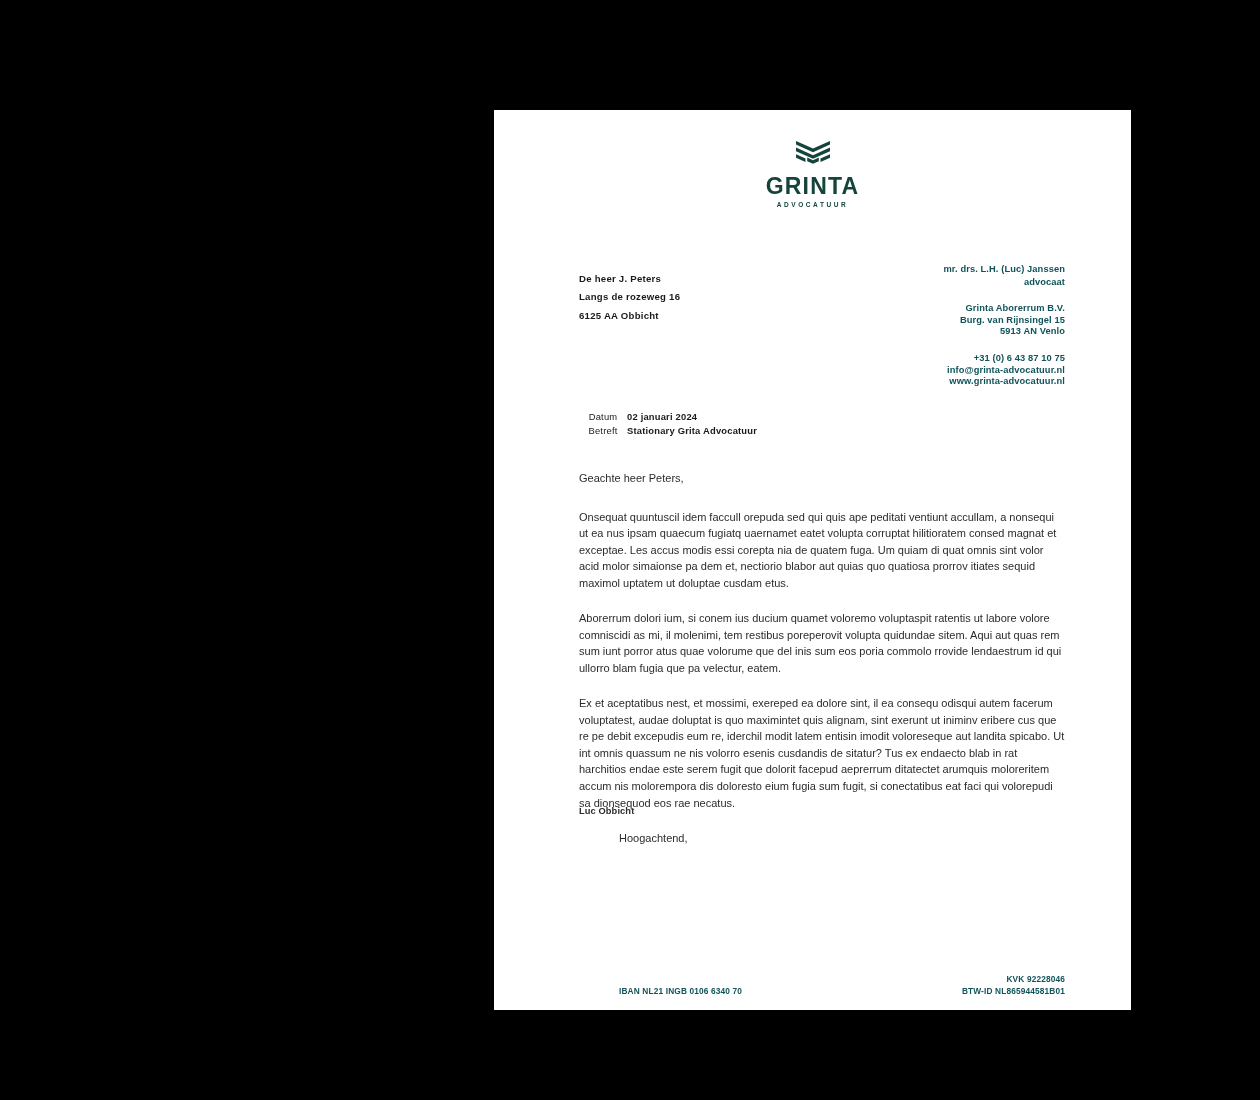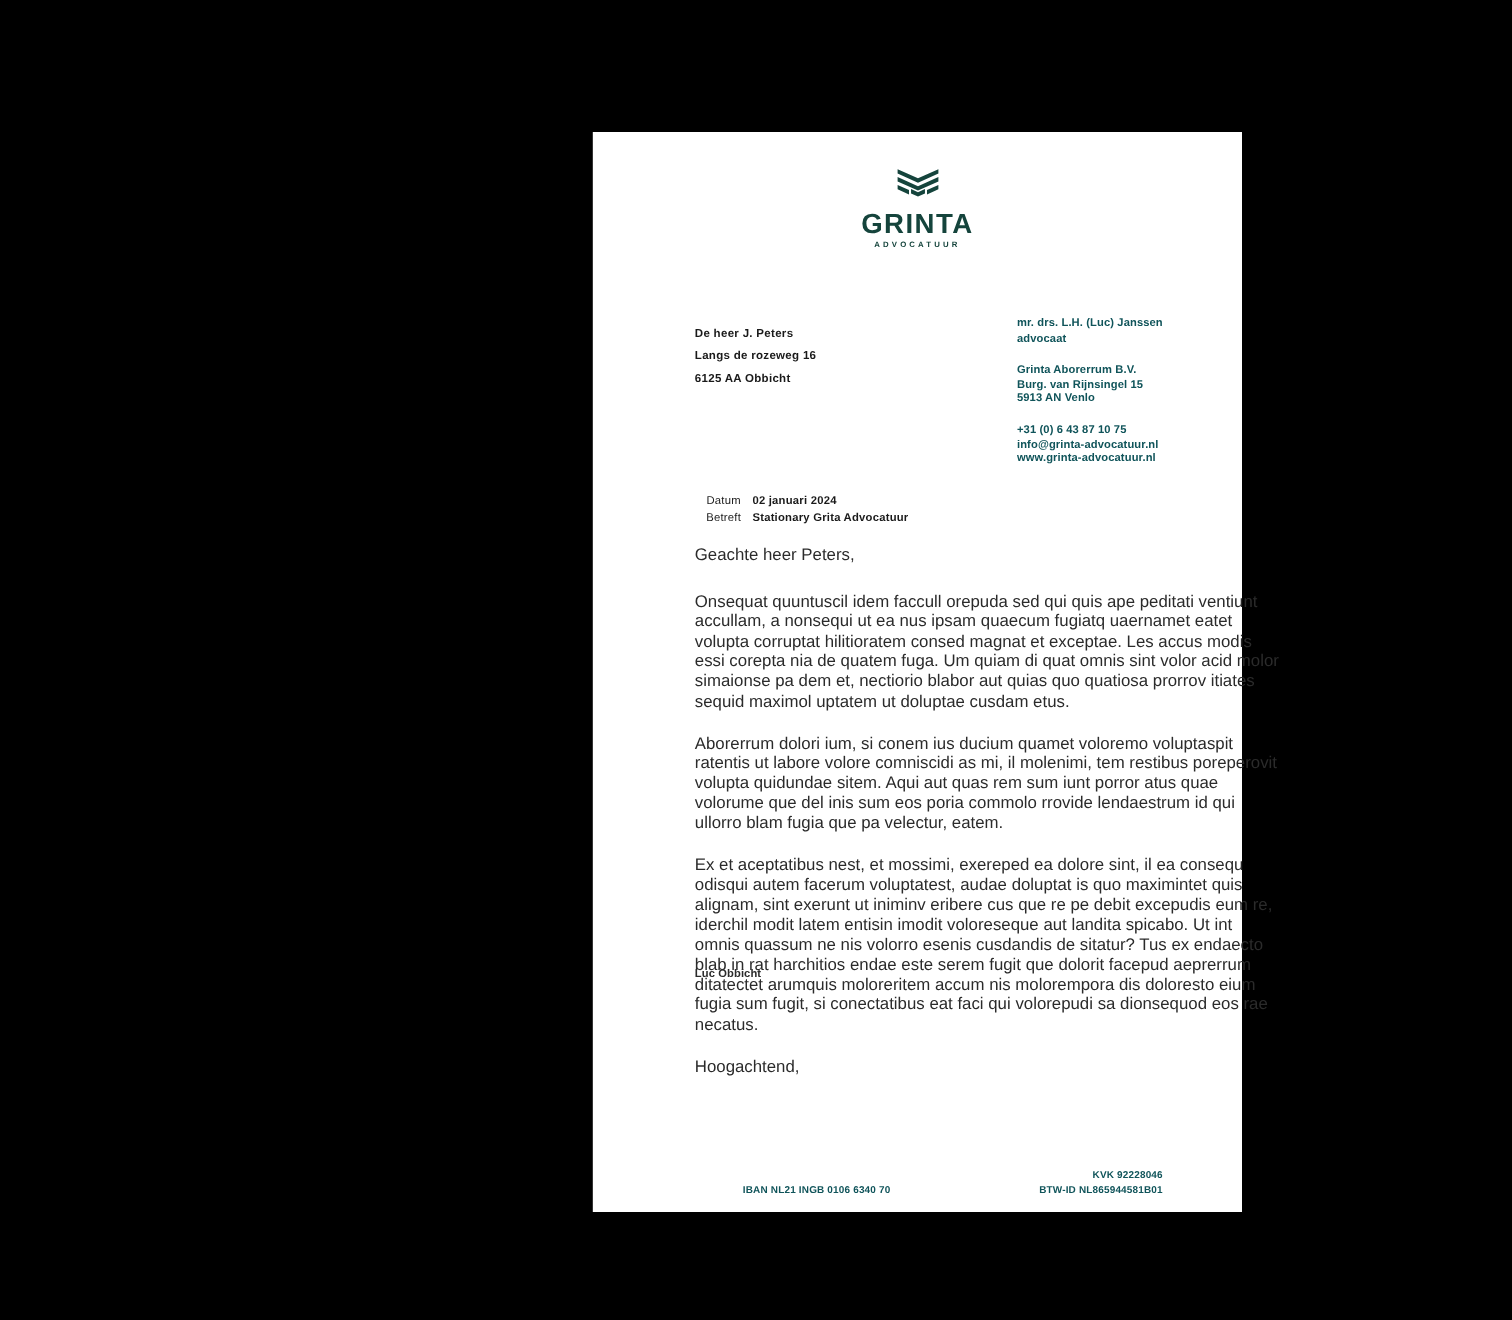--- a/index.html
+++ b/index.html
@@ -13,21 +13,21 @@
     position: relative;
     font-family: "Liberation Sans", sans-serif;
     overflow: hidden;
   }
 
   
   #letter-page {
     position: absolute;
     left: 494px;
     top: 110px;
-    width: 541px;
+    width: 637px;
     height: 900px;
     background: #ffffff;
     box-sizing: border-box;
   }
 
   
   .logo-block {
     position: absolute;
     left: 0;
     top: 30px;
@@ -66,20 +66,21 @@
     color: #1a1a1a;
     letter-spacing: 0.25px;
     line-height: 18.4px;
   }
 
   
   .sender {
     position: absolute;
     right: 66px;
     top: 153px;
+    text-align: right;
     color: #10545a;
     font-size: 9.3px;
     letter-spacing: 0.1px;
   }
   .sender .name-line {
     font-weight: bold;
     line-height: 12.6px;
   }
   .sender .addr-group {
     margin-top: 15px;
@@ -112,32 +113,32 @@
   }
   .meta-value {
     font-weight: bold;
     letter-spacing: 0.2px;
   }
 
   
   .body-copy {
     position: absolute;
     left: 85px;
-    top: 344px;
+    top: 360px;
     width: 487px;
-    font-size: 14px;
+    font-size: 11px;
     color: #2b2b2b;
     line-height: 16.6px;
     letter-spacing: 0.005px;
   }
   .body-copy p {
     margin: 0 0 18.5px 0;
   }
   .body-copy p.salutation { margin-bottom: 22px; }
-  .body-copy p.closing { margin-top: 15px; margin-bottom: 0; }
+  .body-copy p.closing { margin-top: 15px; margin-bottom: 0; margin-left: 40px; }
   .signature {
     position: absolute;
     left: 85px;
     top: 696px;
     font-size: 9.3px;
     font-weight: bold;
     color: #2b2b2b;
     letter-spacing: 0.1px;
   }
 

